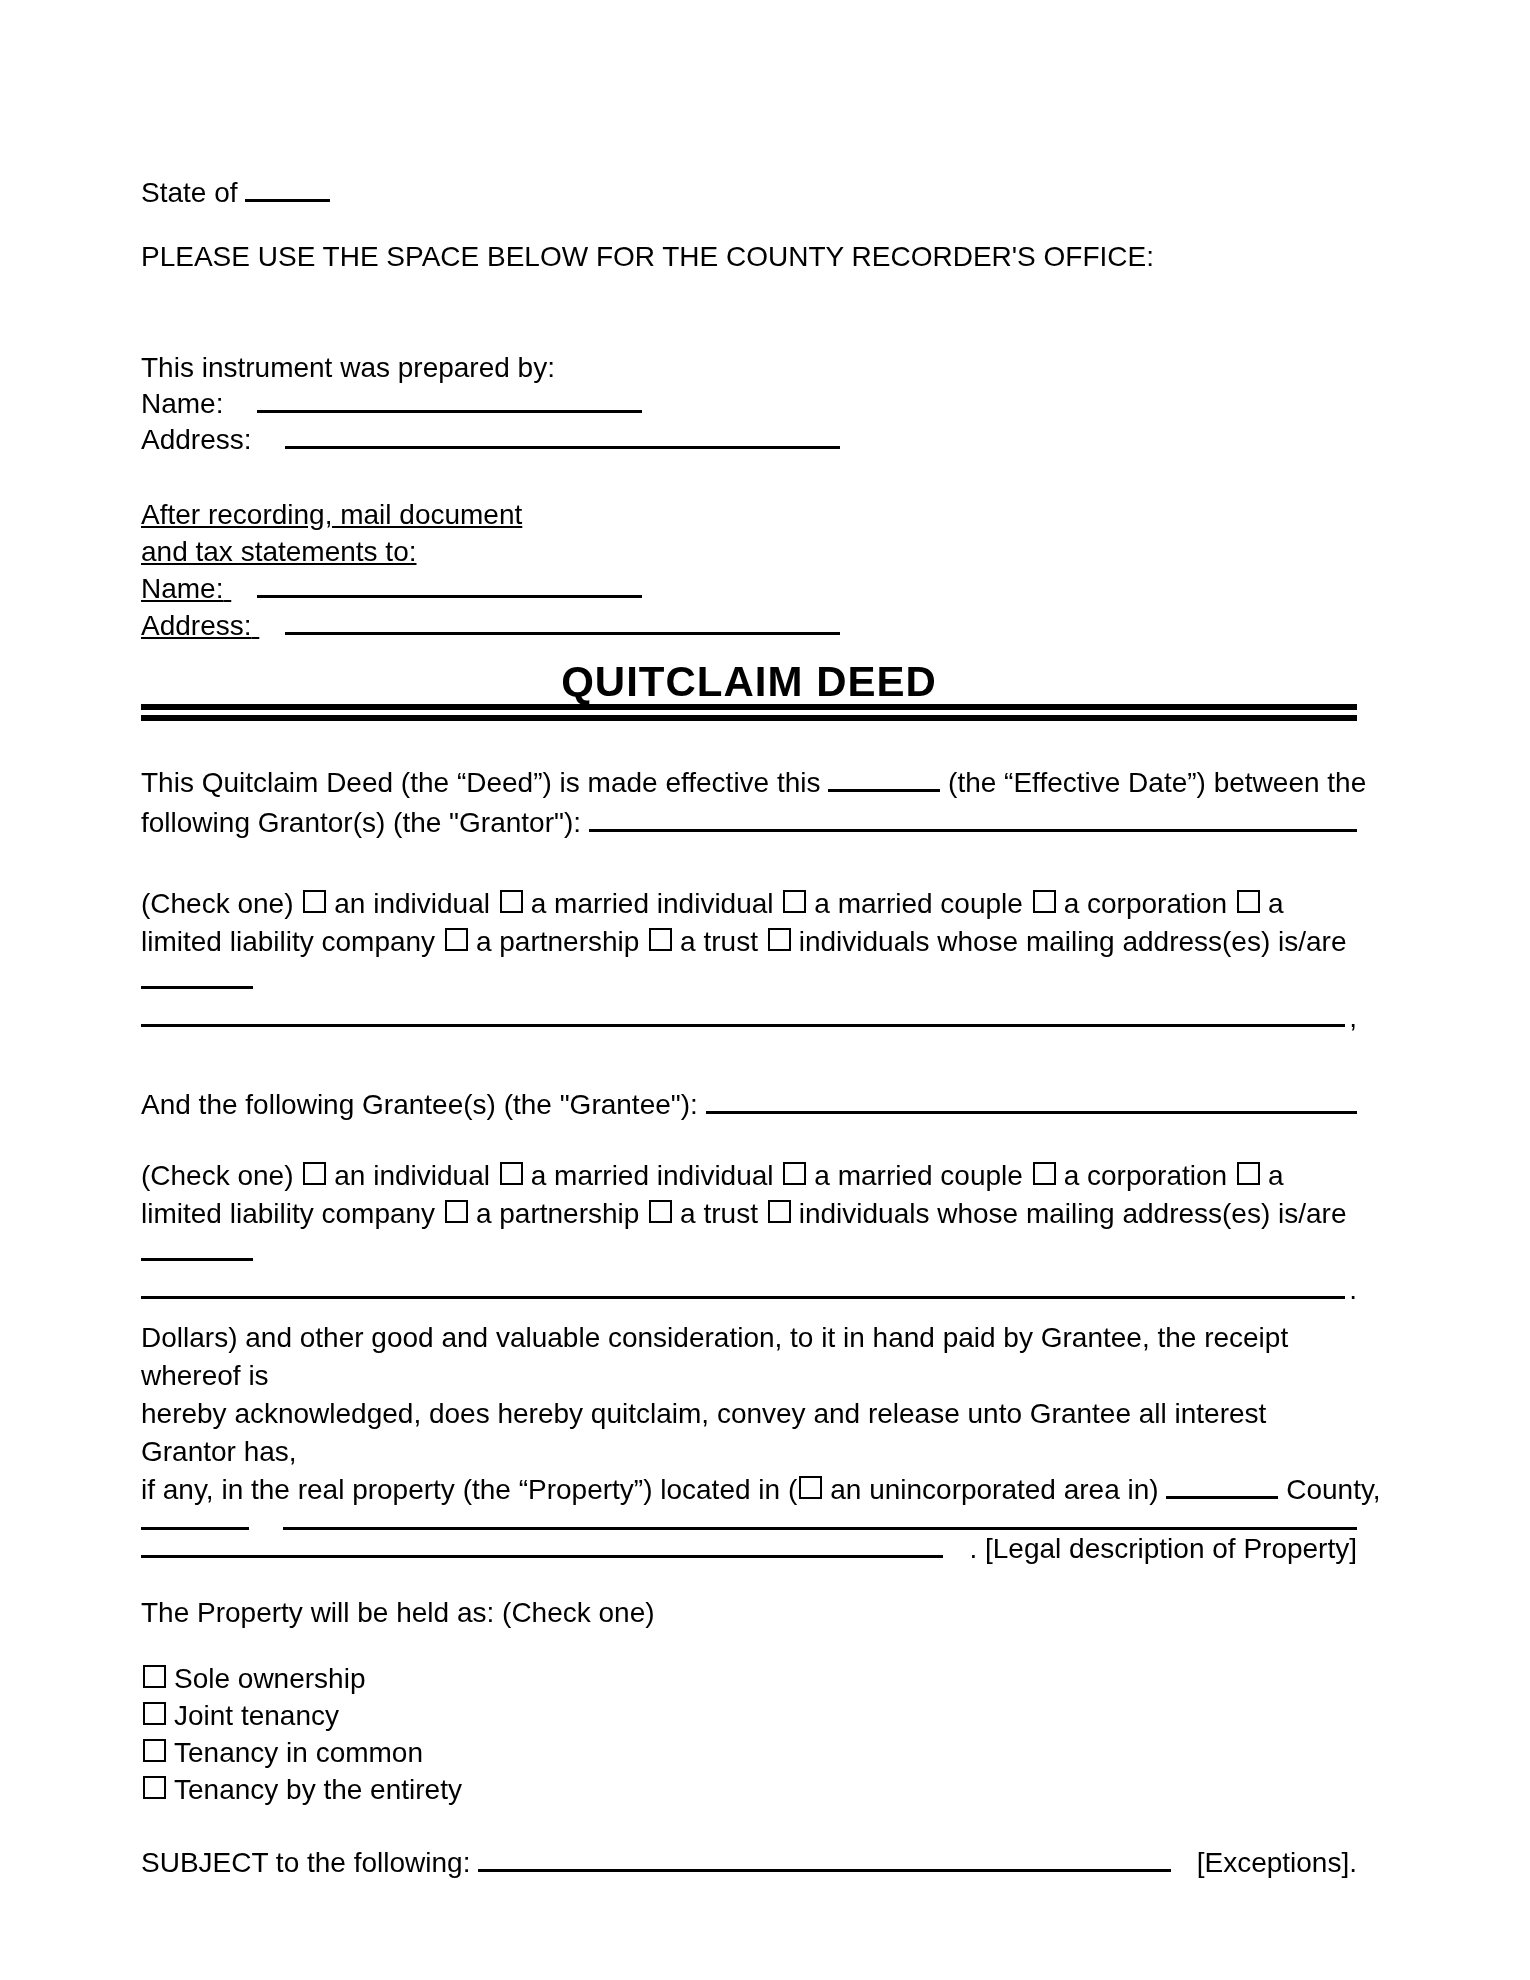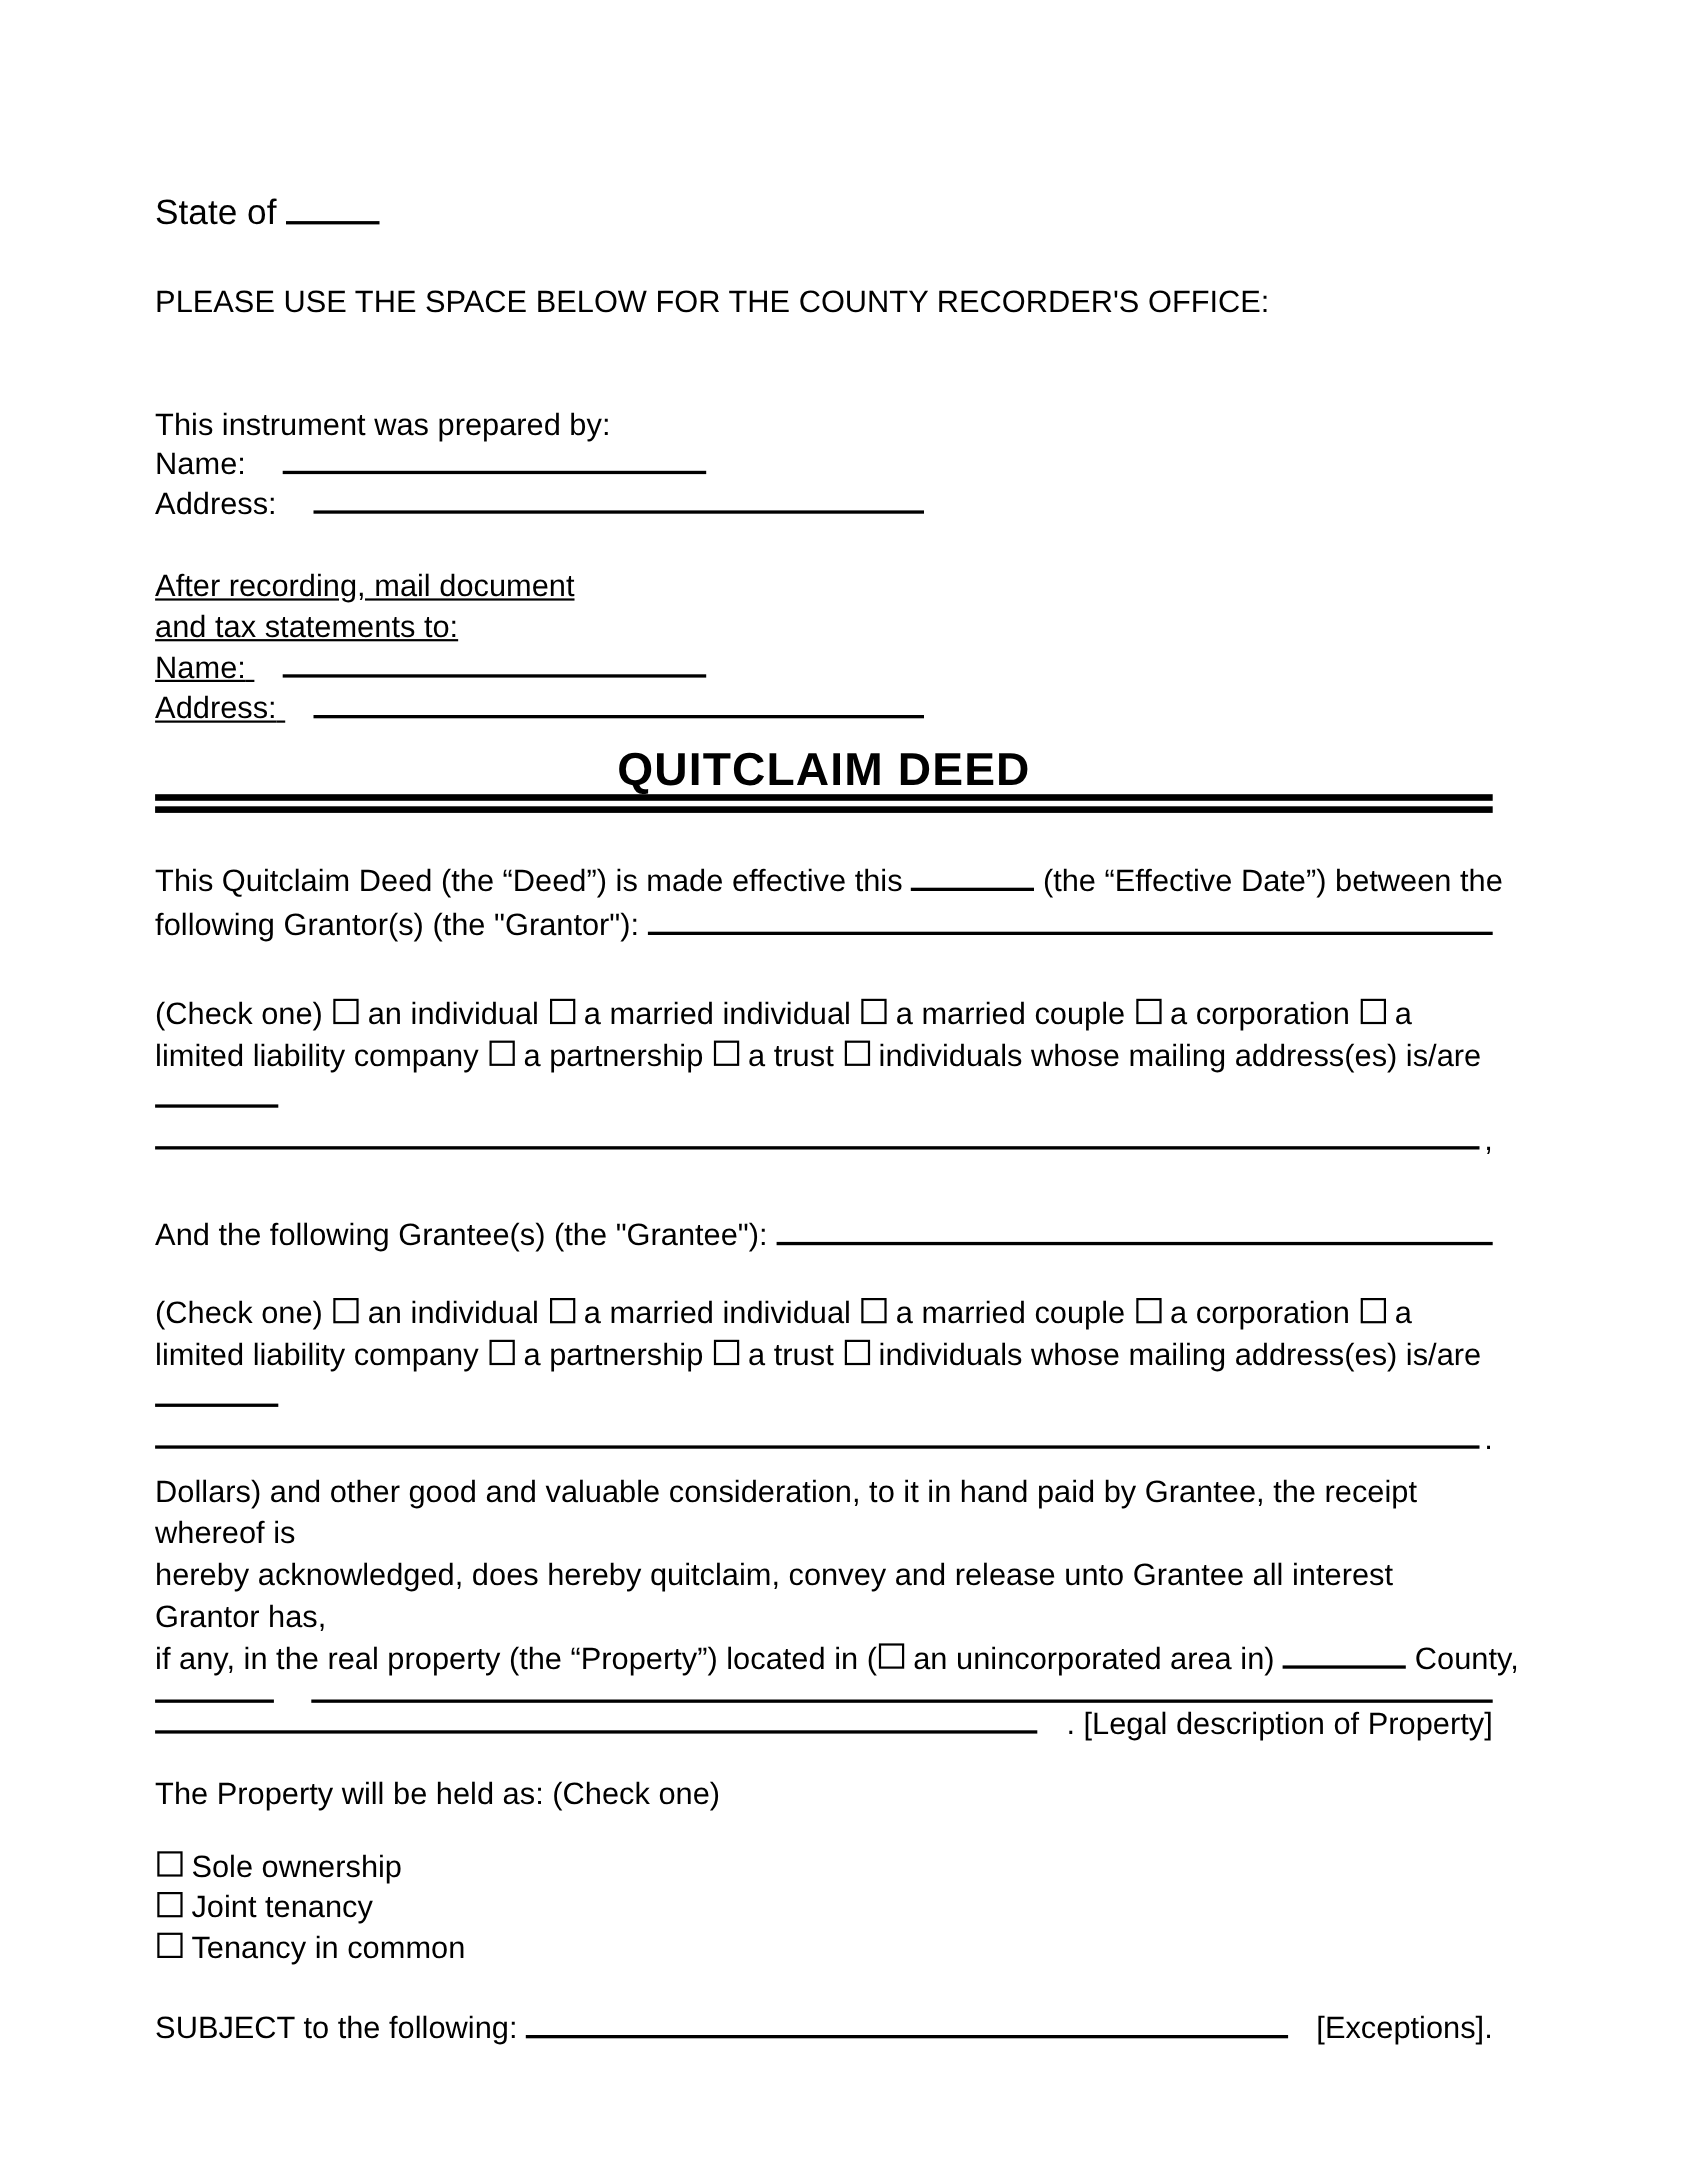--- a/index.html
+++ b/index.html
@@ -13,21 +13,21 @@
   .w85{width:85px}.w108{width:108px}.w112{width:112px}
   .w385{width:385px}.w555{width:555px}
   .ml8{margin-left:26px}.mr8{margin-right:8px}.ml4{margin-left:4px}
   .fill{flex:1 1 auto}
   .row{display:flex;align-items:baseline;}
   .nowrap{white-space:nowrap;}
   .cb{
     display:inline-block;width:19px;height:19px;border:2px solid #000;
     vertical-align:baseline;margin:0 8px 0 2px;background:#fff;
   }
-  .state-row{font-size:32px;line-height:30px;margin-bottom:50px;}
+  .state-row{font-size:28px;line-height:30px;margin-bottom:32px;}
   .notice{line-height:34px;margin-bottom:76px;}
   .block-prepared{line-height:36px;margin-bottom:38px;}
   .block-mailto{line-height:37px;margin-bottom:16px;text-decoration:underline;}
   .doc-title{font-size:42px;line-height:44px;font-weight:bold;text-align:center;letter-spacing:1px;}
   .title-rule{border-top:6px solid #000;border-bottom:6px solid #000;height:5px;margin-bottom:42px;}
   .intro{line-height:40px;margin-bottom:42px;}
   .checkpara{line-height:38px;}
   .punct-row{line-height:38px;height:38px;}
   .comma-row{margin-bottom:48px;}
   .period-row{margin-bottom:10px;}
@@ -124,20 +124,21 @@
         <span class="ml8">. [Legal description of Property]</span>
       </div>
   </div>
 
   <div class="property-lead">The Property will be held as: (Check one)</div>
 
   <div class="own-list">
     <div class="own-row"><span class="cb"></span><span>Sole ownership</span></div>
     <div class="own-row"><span class="cb"></span><span>Joint tenancy</span></div>
     <div class="own-row"><span class="cb"></span><span>Tenancy in common</span></div>
+    <div class="own-row"><span class="cb"></span><span>Tenancy by the entirety</span></div>
   </div>
 
   <div class="row subject-row">
       <span class="mr8">SUBJECT to the following:</span>
       <span class="blank fill"></span>
       <span class="ml8">[Exceptions].</span>
     </div>
 
 </div>
 

